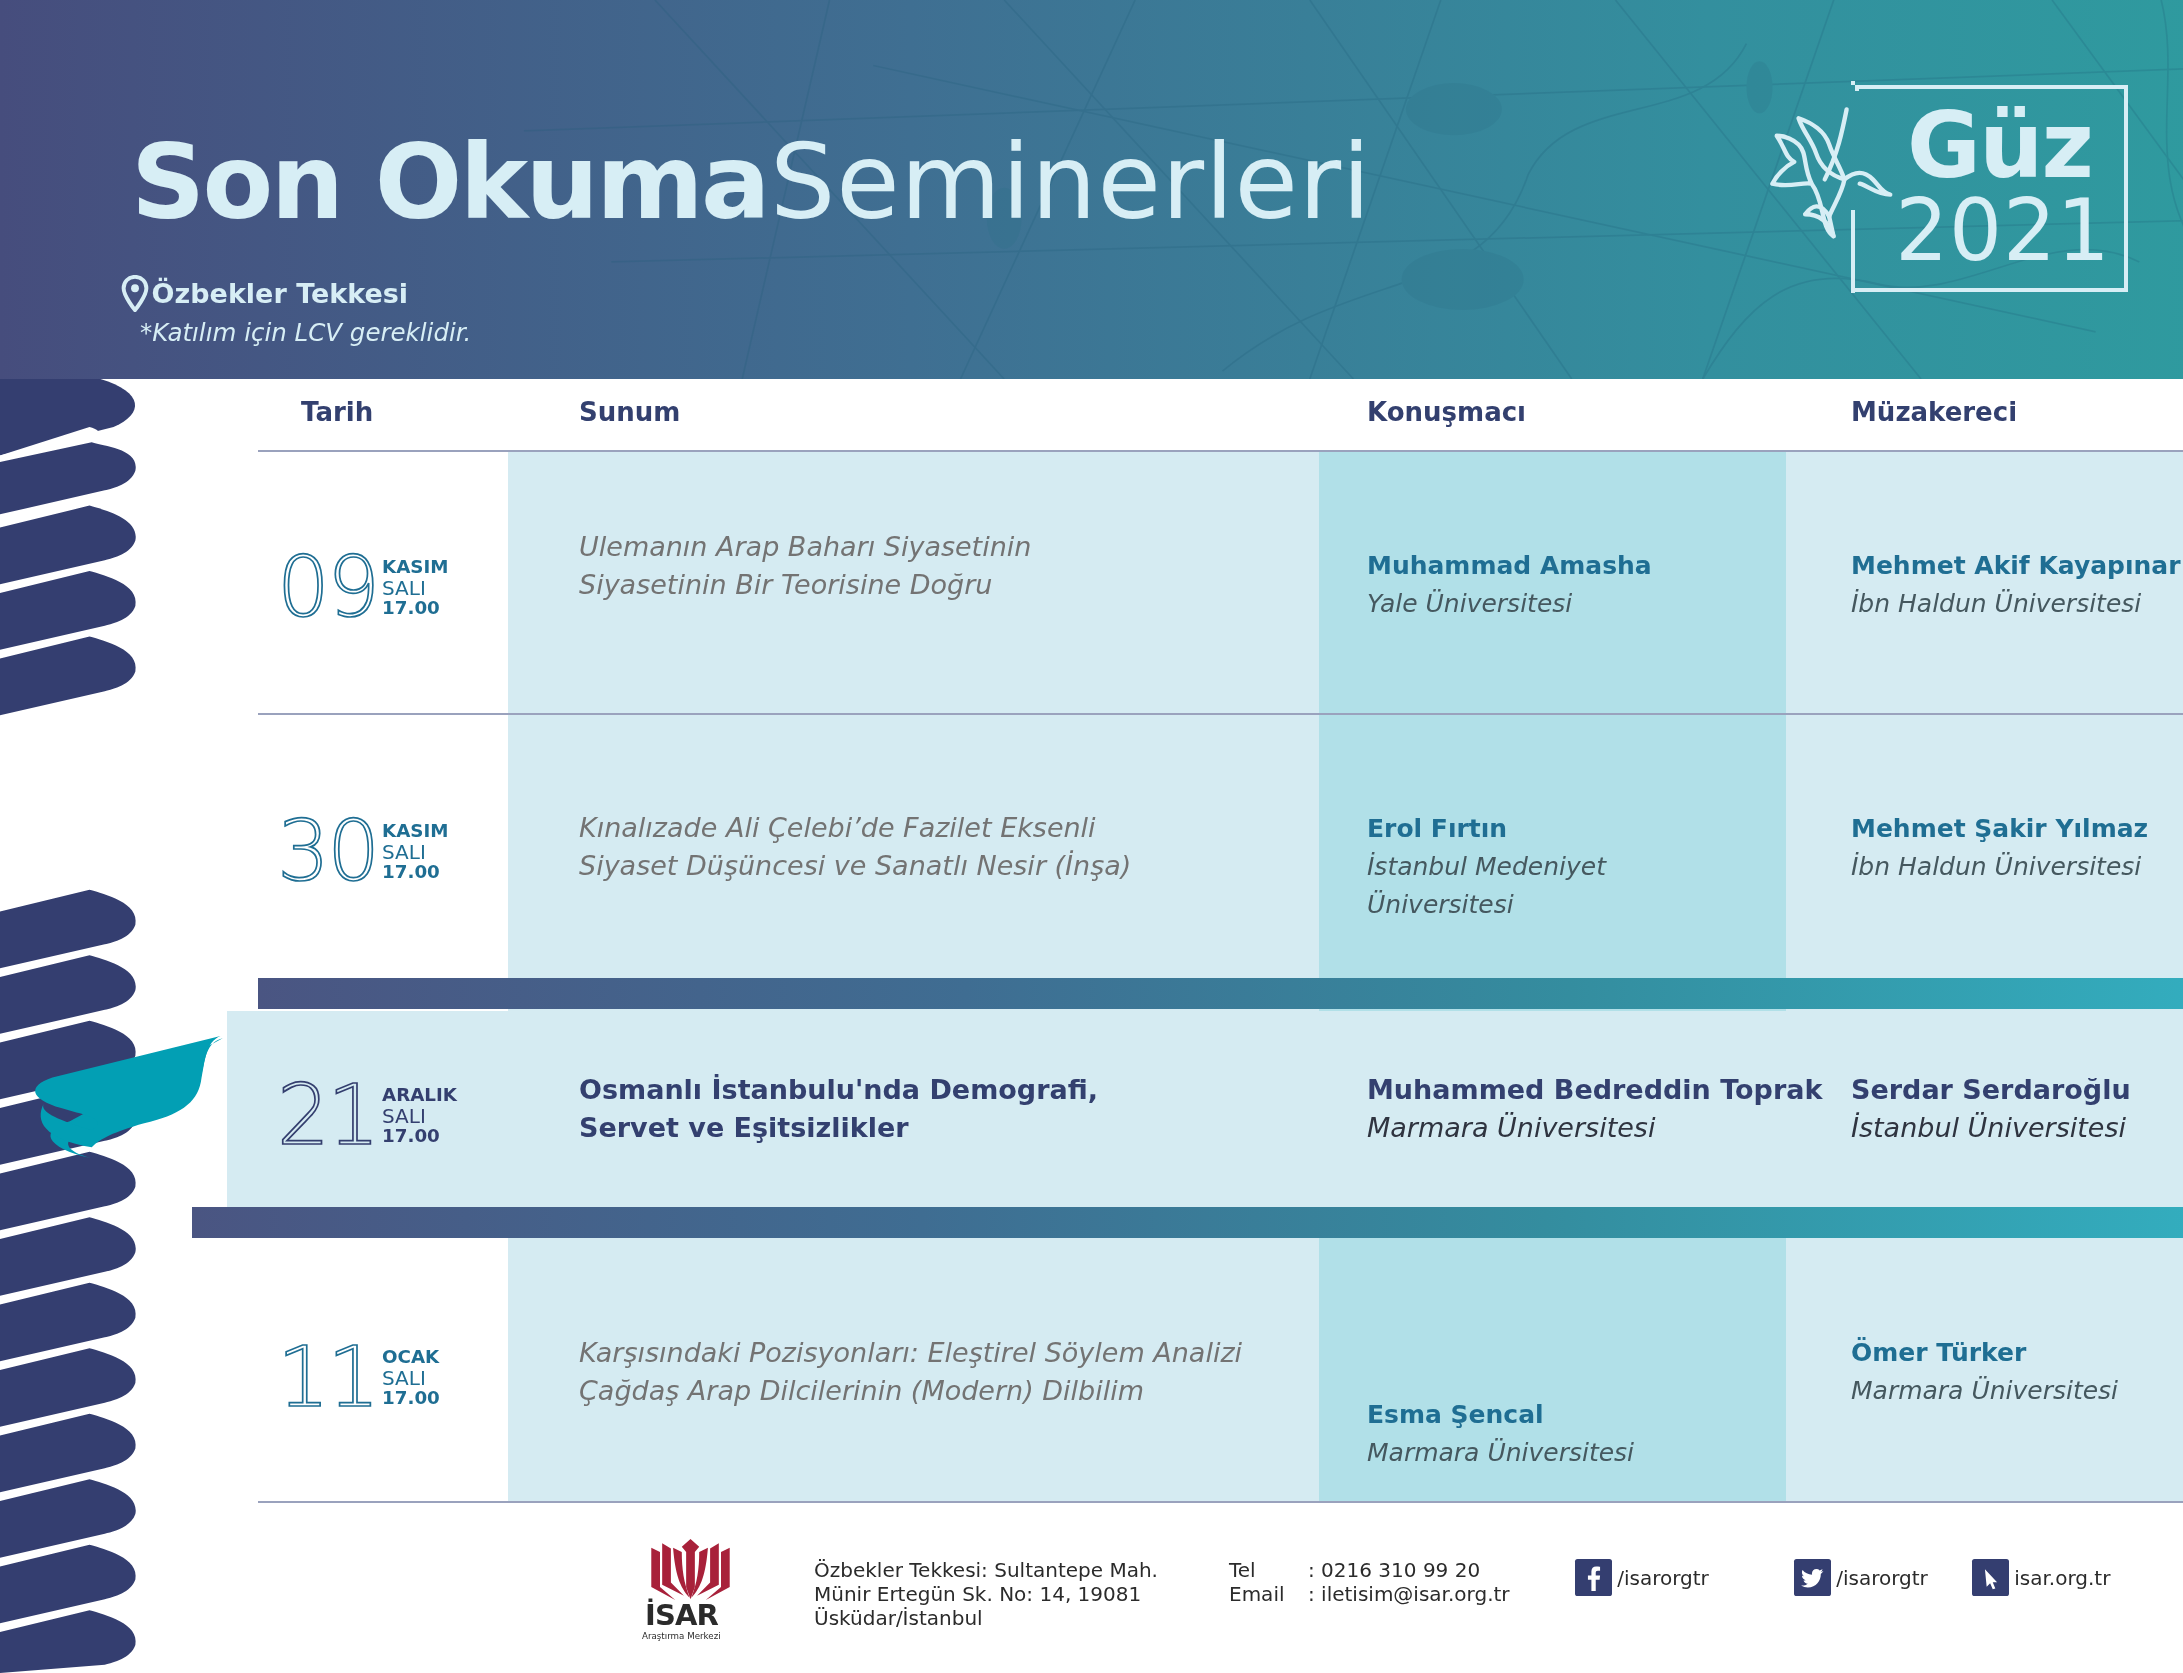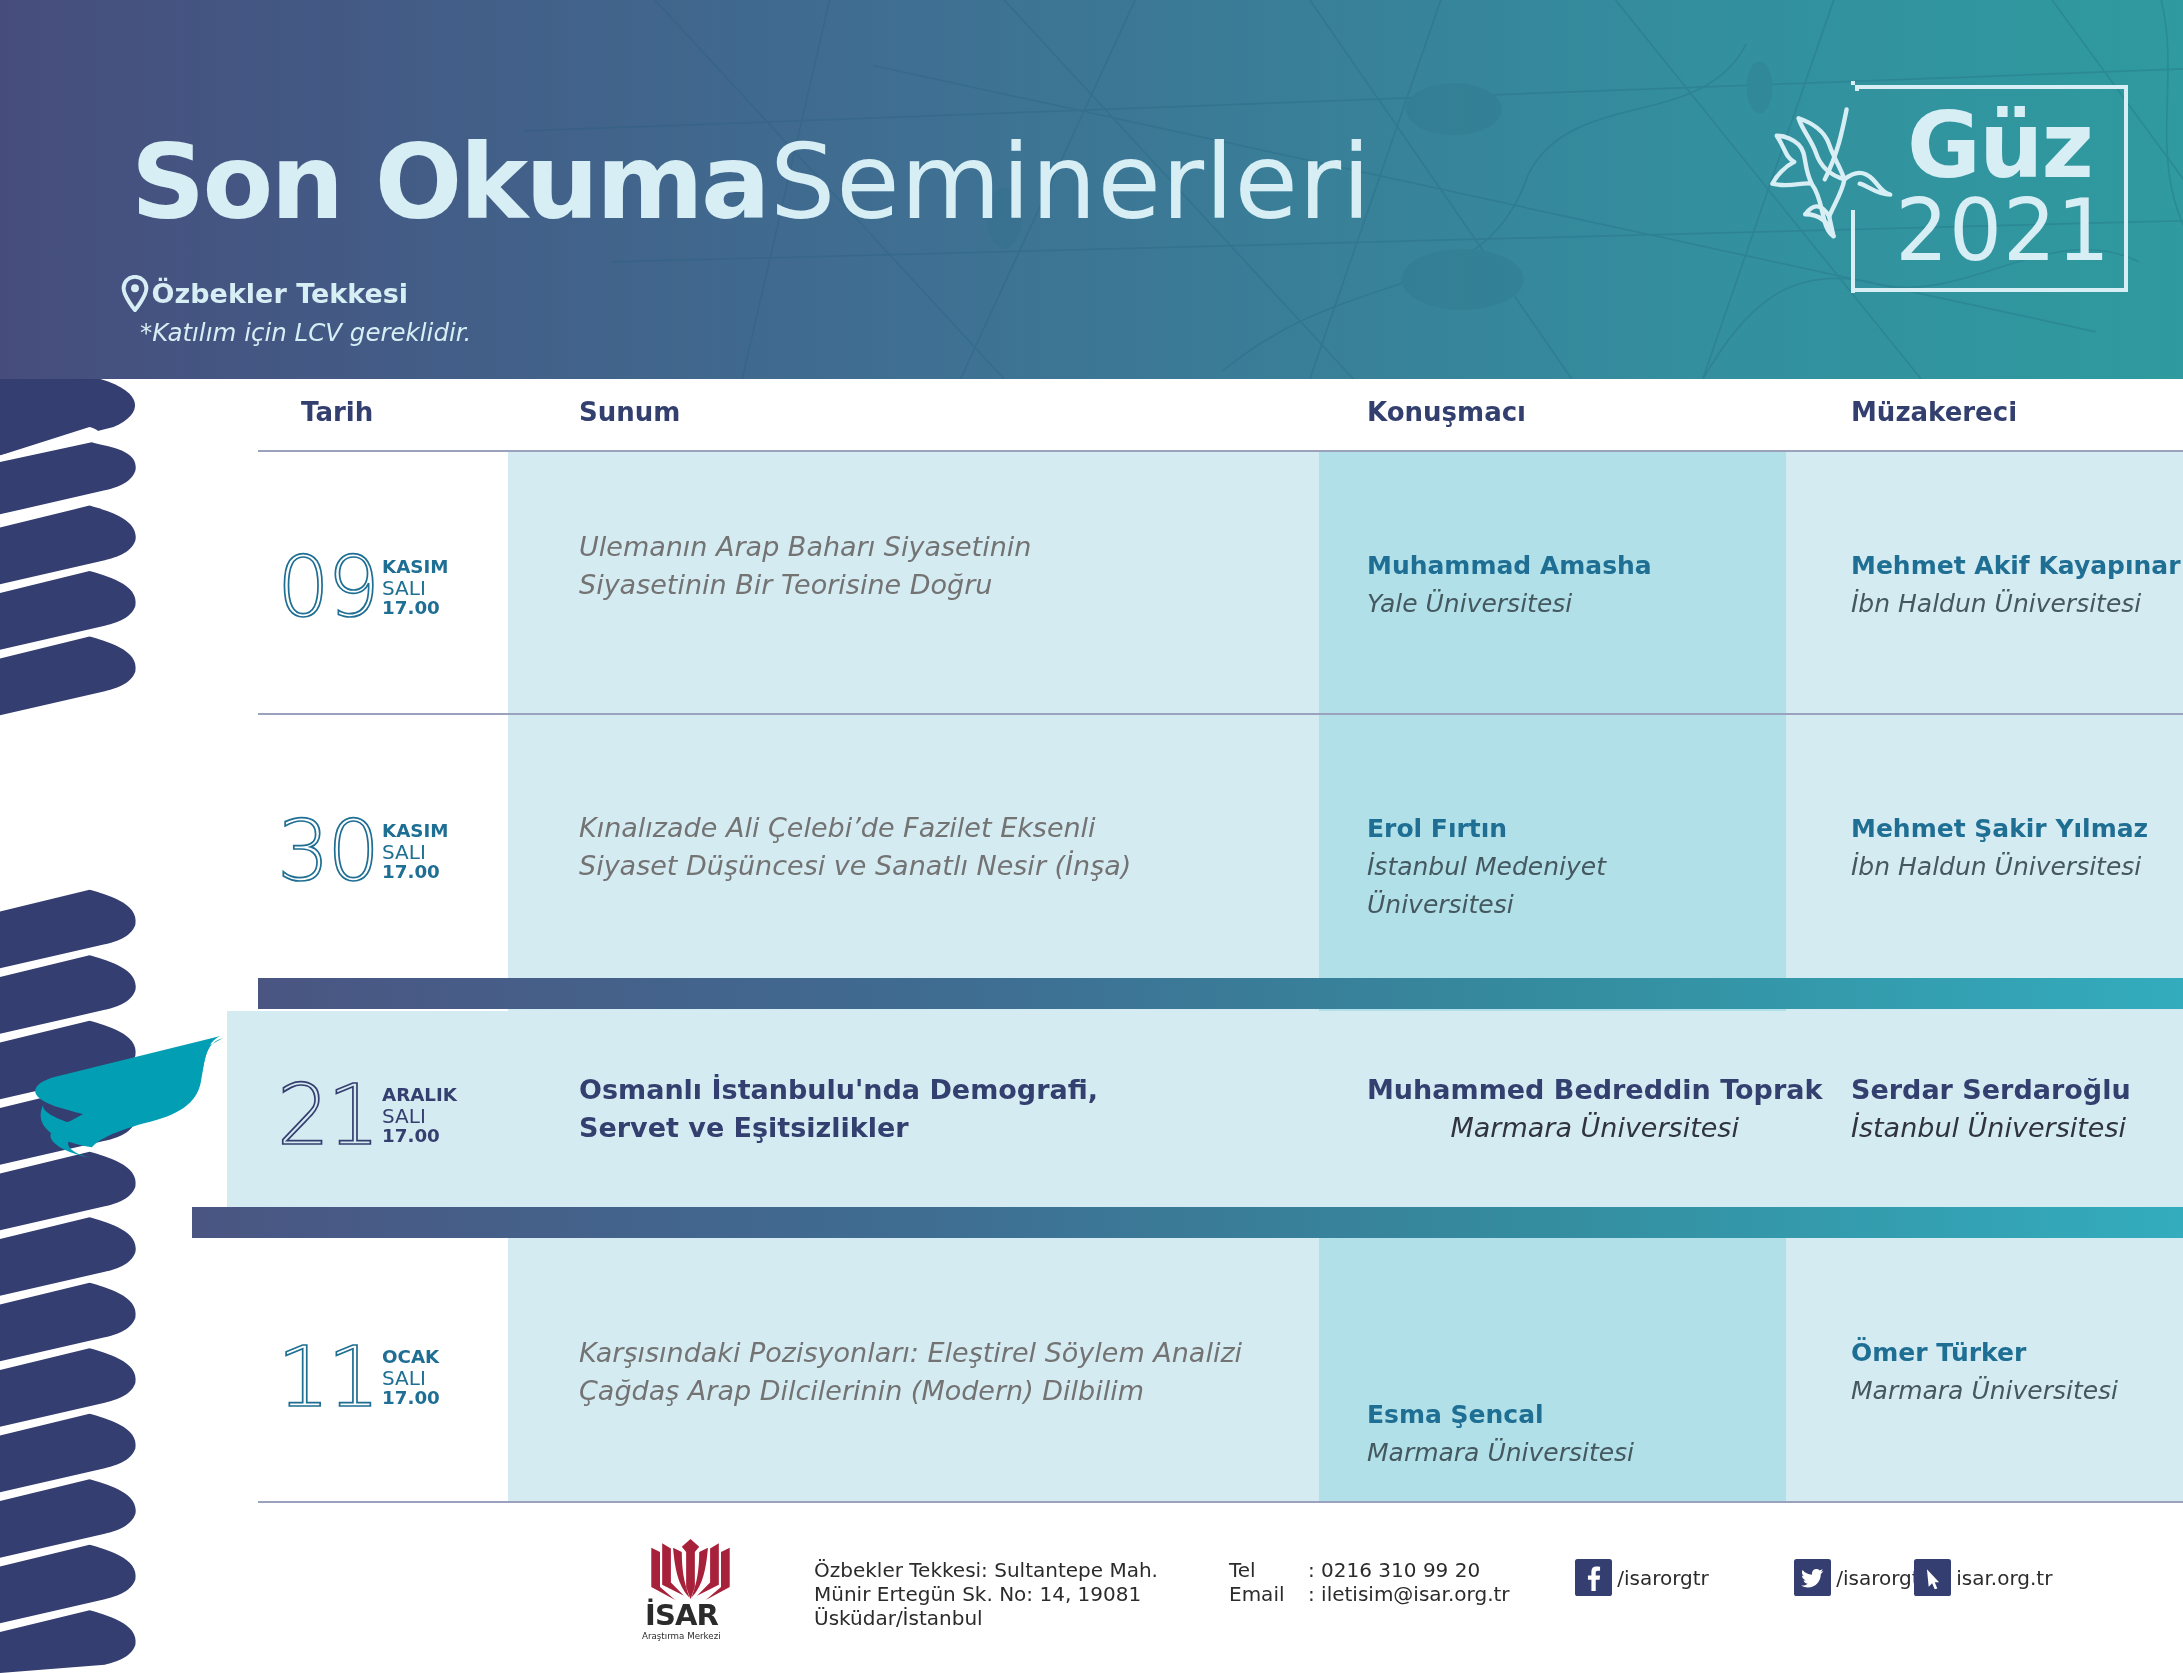--- a/index.html
+++ b/index.html
@@ -249,21 +249,21 @@
   <span class="meta">
     <span class="month">ARALIK</span>
     <span class="day">SALI</span>
     <span class="time">17.00</span>
   </span>
 </div>
 <div class="talk hl" style="top:1071px;">
   <div>Osmanlı İstanbulu'nda Demografi,</div>
   <div>Servet ve Eşitsizlikler</div>
 </div>
-<div class="person hl" style="left:1367px; top:1071px;text-align:center;">
+<div class="person hl" style="left:1367px; top:1071px;">
   <div class="name">Muhammed Bedreddin Toprak</div>
   <div class="inst">Marmara Üniversitesi</div>
 </div>
 <div class="person hl" style="left:1851px; top:1071px;">
   <div class="name">Serdar Serdaroğlu</div>
   <div class="inst">İstanbul Üniversitesi</div>
 </div>
 
 <div class="date" style="left:277px; top:1336px;">
   <span class="num">11</span>
@@ -326,21 +326,21 @@
   <span>/isarorgtr</span>
 </div>
 <div class="social" style="left:1794px;">
   <span class="ico">
     <svg viewBox="0 0 60 60">
         <path d="M54 14 C52 15 50 15.5 48 16 C50 14.5 51.5 12.5 52 10 C50 11 48 12 45.5 12.5 C43.5 10.5 41 9.5 38 9.5 C32 9.5 27.5 14 27.5 20 C27.5 21 27.5 21.5 28 22.5 C19 22 11 18 6 11.5 C5 13 4.5 15 4.5 17 C4.5 21 6.5 24 9 26 C7.5 26 6 25.5 4.5 24.5 C4.5 30 8.5 34 13 35 C12 35.5 11 35.5 10 35.5 C9.5 35.5 8.5 35.5 8 35.5 C9.5 40 13.5 43 18 43 C14.5 46 10 47.5 5 47.5 C4 47.5 3.5 47.5 2.5 47.5 C7 50.5 12.5 52 18 52 C37.5 52 48 36 48 22 L48 20.5 C50.5 19 52.5 16.5 54 14 Z" fill="#ffffff"></path>
       </svg>
   </span>
   <span>/isarorgtr</span>
 </div>
-<div class="social" style="left:1914px;">
+<div class="social" style="left:1972px;">
   <span class="ico">
     <svg viewBox="0 0 60 60">
         <path d="M16 10 L44 40 L34 40 L40 54 L34 56 L28 42 L20 50 Z" fill="#ffffff"></path>
       </svg>
   </span>
   <span>isar.org.tr</span>
 </div>
 
 
 </body></html>

